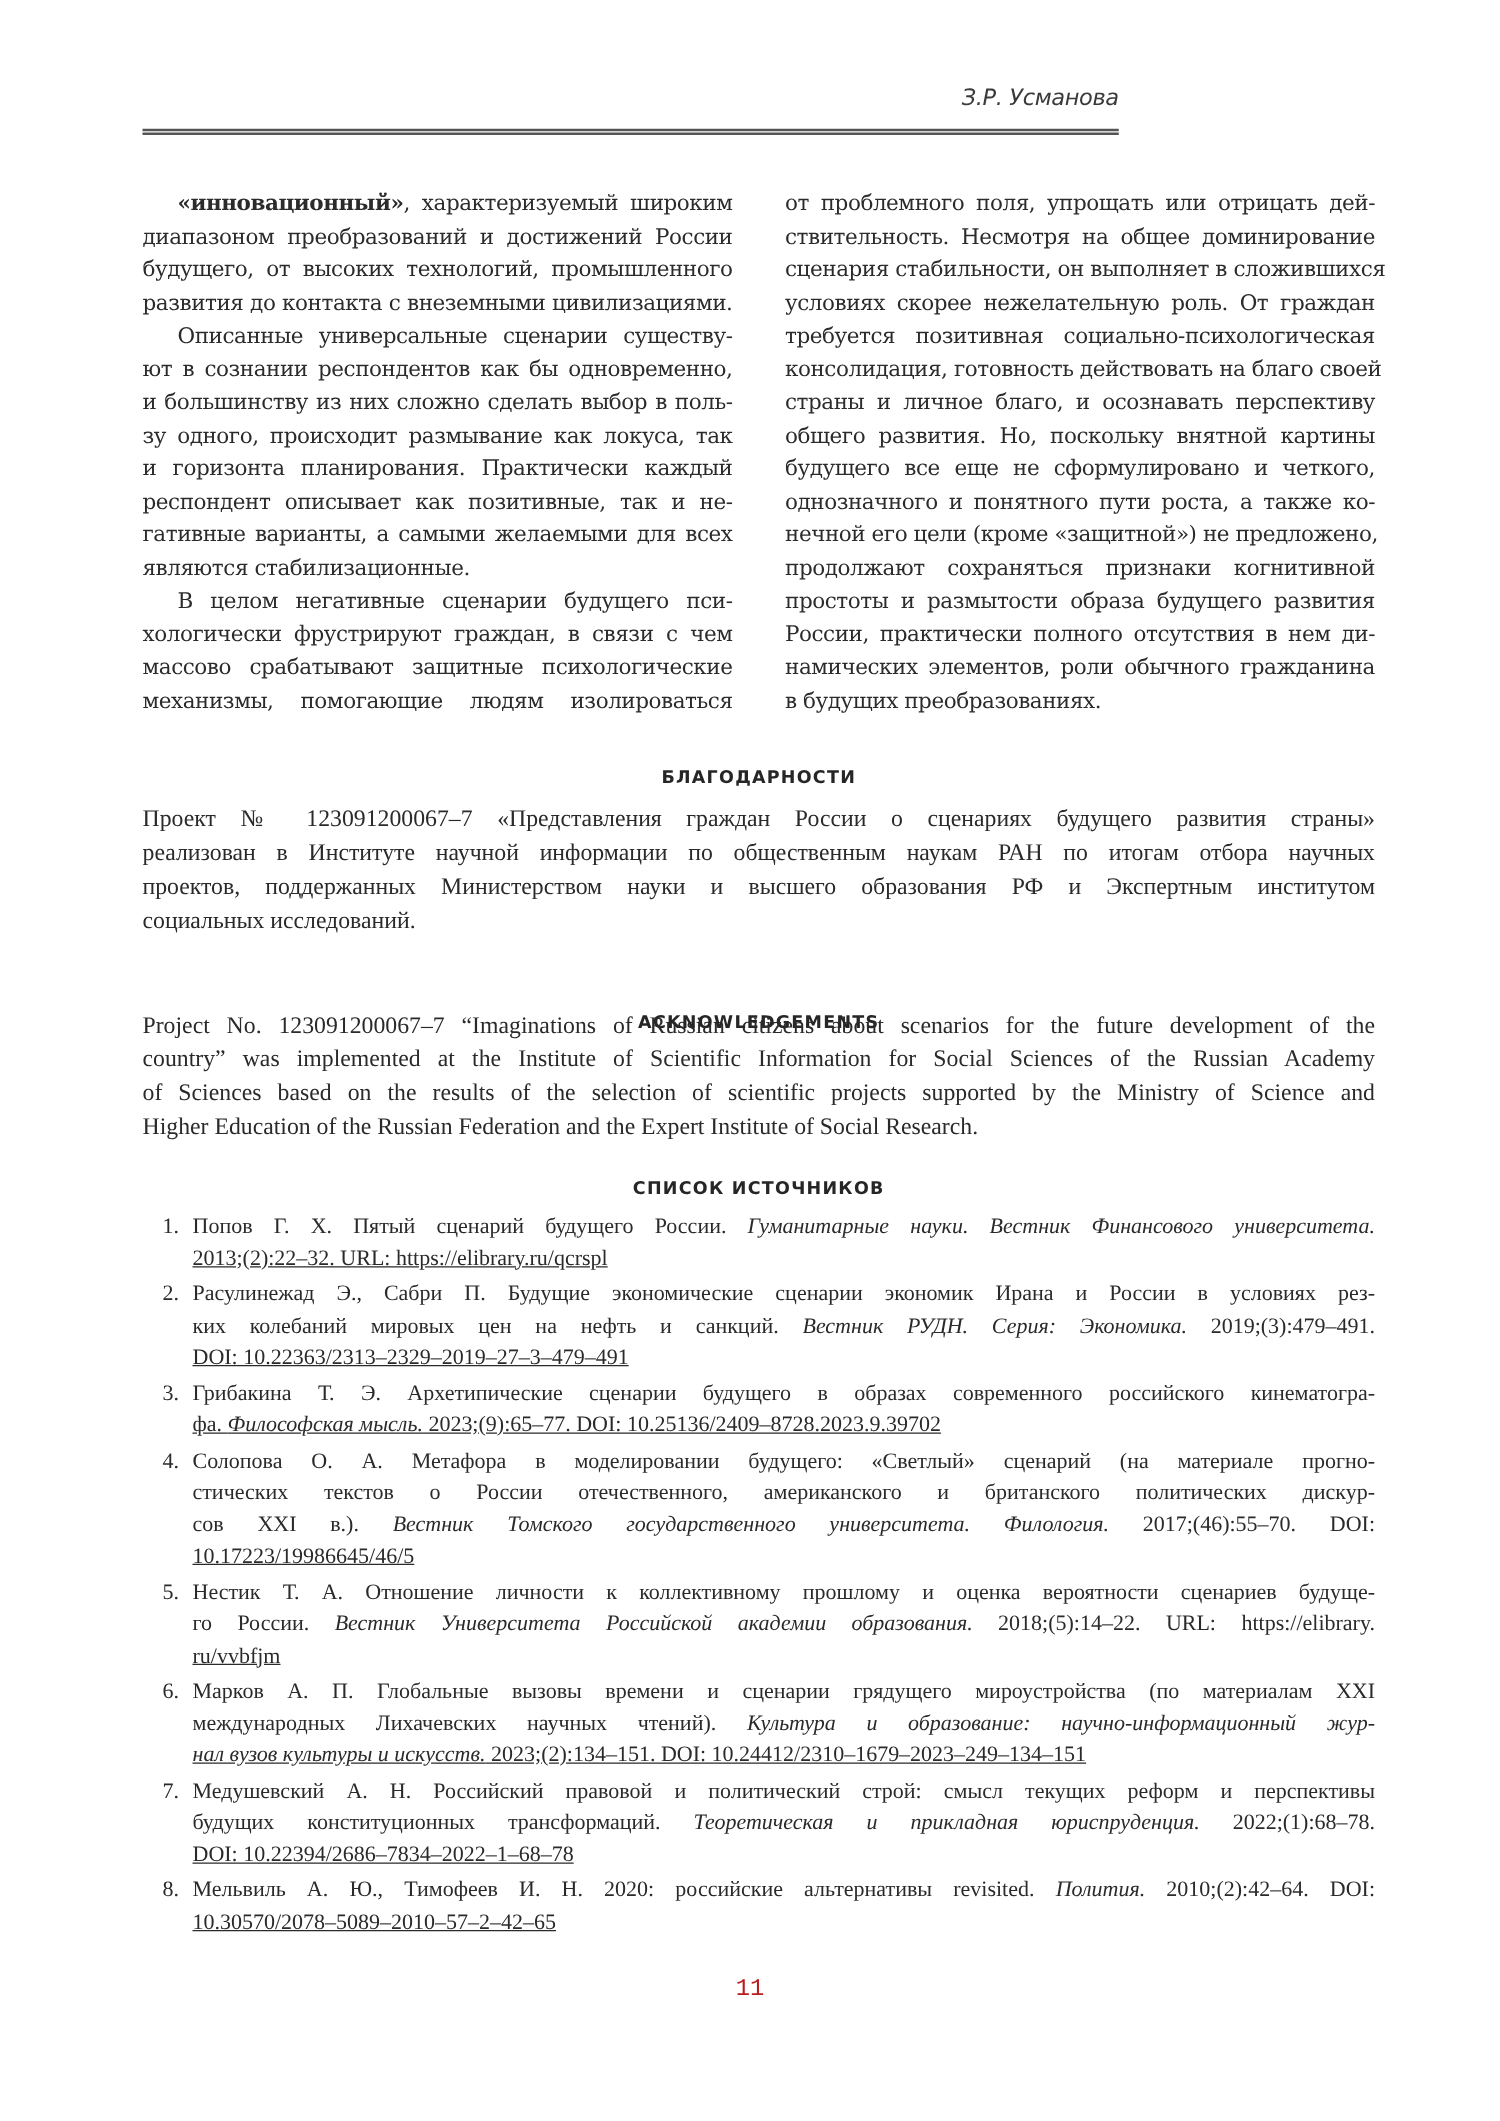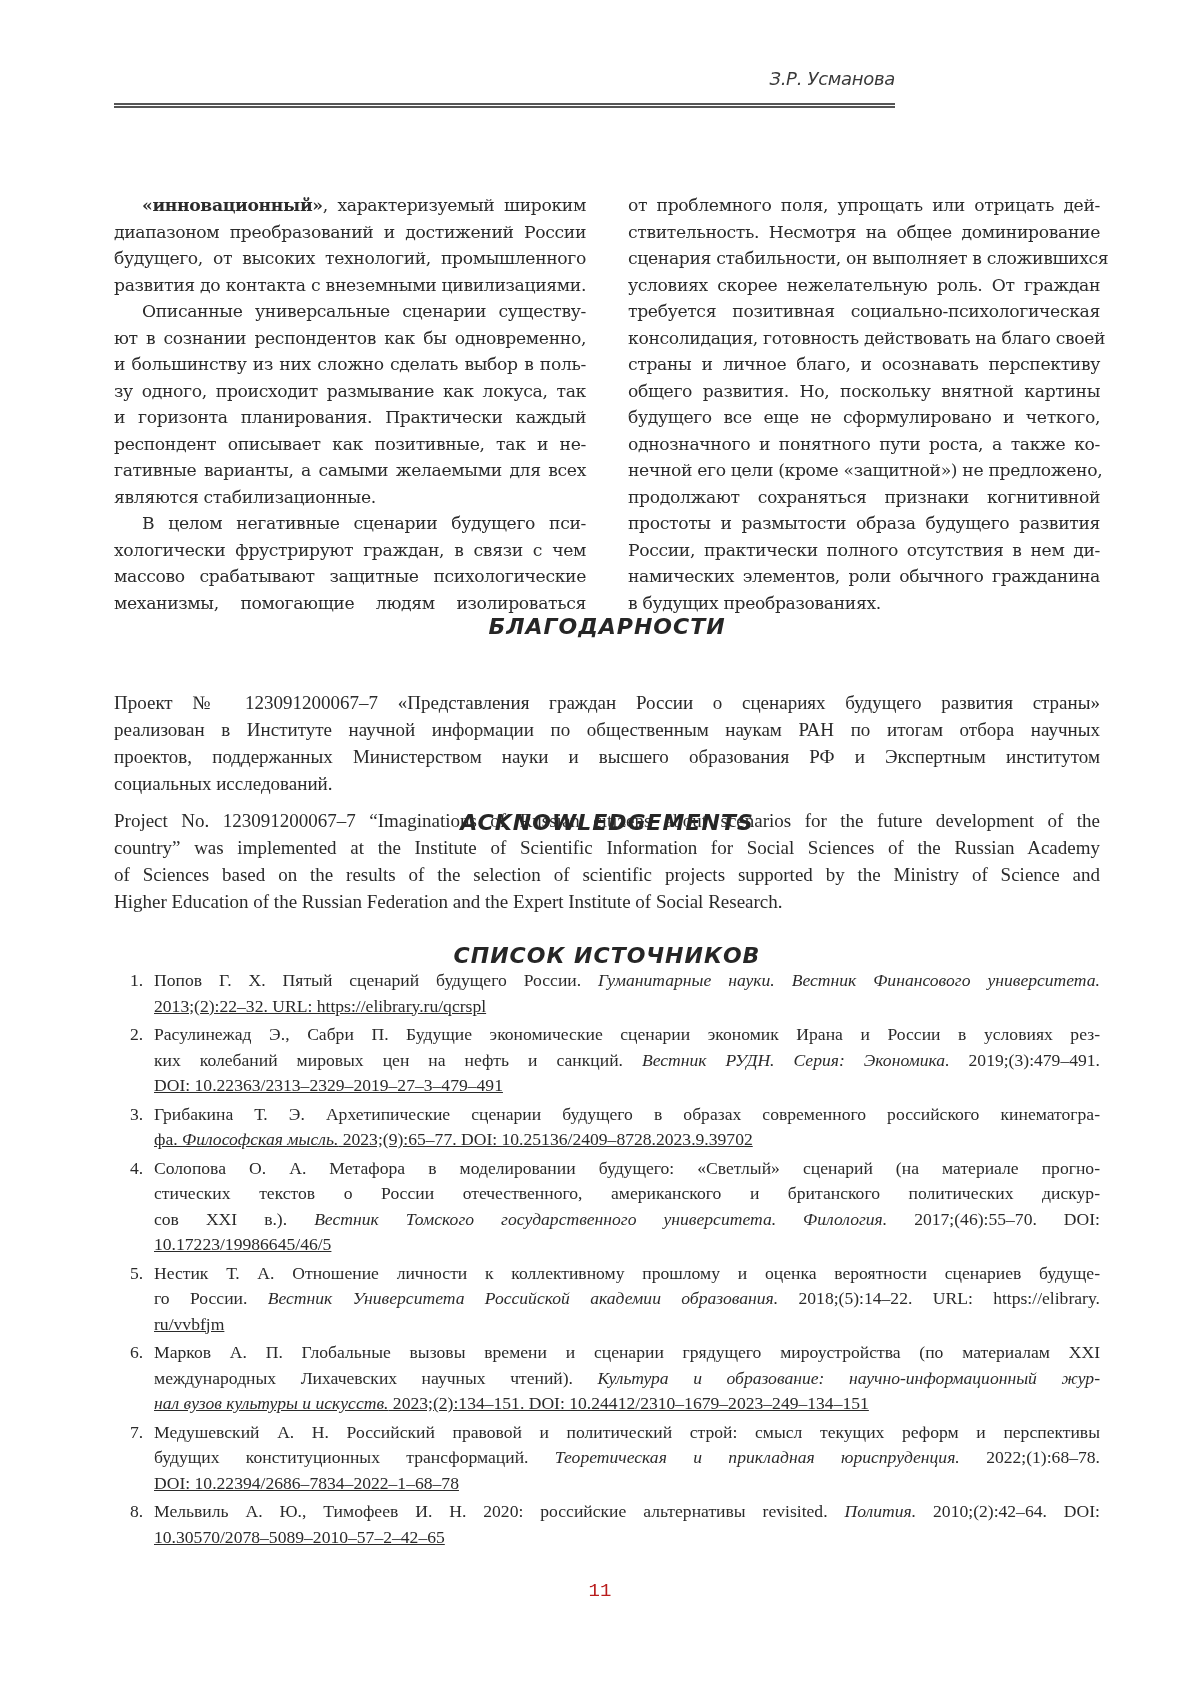--- a/index.html
+++ b/index.html
@@ -10,35 +10,35 @@
     position: absolute; right: 105px; top: 68px;
     font-family: "DejaVu Sans", sans-serif; font-style: italic;
     font-size: 18px; color: #3a3a3a; letter-spacing: -0.3px;
   }
   .head-rule {
     position: absolute; left: 114px; right: 105px; top: 103px; height: 5px;
     border-top: 2px solid #555; border-bottom: 2px solid #555;
     box-sizing: border-box;
   }
 
-  .cols { position: absolute; left: 114px; top: 150px; width: 986px; display: flex; justify-content: space-between; margin-top: 42px; }
+  .cols { position: absolute; left: 114px; top: 150px; width: 986px; display: flex; justify-content: space-between; }
   .col {
     width: 472px;
     font-family: "DejaVu Serif", serif; font-size: 17.2px; line-height: 26.5px;
     color: #2b2b2b; letter-spacing: -0.35px;
   }
   .col .line { display: block; white-space: nowrap; text-align: justify; text-align-last: justify; }
   .col .line.last { text-align-last: left; }
   .col .line.ind { padding-left: 28px; }
   .col b { font-weight: bold; }
 
   .section-title {
     position: absolute; left: 114px; width: 986px; text-align: center;
-    font-family: "DejaVu Sans", sans-serif; font-weight: bold; font-size: 22px;
-    letter-spacing: 1px; color: #262626; font-style: italic;
+    font-family: "DejaVu Sans", sans-serif; font-weight: bold; font-size: 14px;
+    letter-spacing: 1px; color: #262626;
   }
   .ack-block {
     position: absolute; left: 114px; width: 986px;
     font-family: "Liberation Serif", serif; font-size: 19px; line-height: 27px; color: #2a2a2a;
   }
   .ack-block .line { display: block; white-space: nowrap; text-align: justify; text-align-last: justify; }
   .ack-block .line.last { text-align-last: left; }
 
   .refs { position: absolute; left: 130px; top: 968px; width: 970px; margin: 0; padding: 0; list-style: none;
     font-family: "Liberation Serif", serif; font-size: 17.6px; line-height: 25.5px; color: #2a2a2a; }
@@ -94,21 +94,21 @@
       <span class="line">нечной его цели (кроме «защитной») не предложено,</span>
       <span class="line">продолжают сохраняться признаки когнитивной</span>
       <span class="line">простоты и размытости образа будущего развития</span>
       <span class="line">России, практически полного отсутствия в нем ди-</span>
       <span class="line">намических элементов, роли обычного гражданина</span>
       <span class="line last">в будущих преобразованиях.</span>
     </div>
   </div>
 
   <div class="section-title" style="top:614px;">БЛАГОДАРНОСТИ</div>
-  <div class="ack-block" style="top:642px;margin-top:47px;">
+  <div class="ack-block" style="top:642px;">
     <span class="line">Проект № 123091200067–7 «Представления граждан России о сценариях будущего развития страны»</span>
     <span class="line">реализован в Институте научной информации по общественным наукам РАН по итогам отбора научных</span>
     <span class="line">проектов, поддержанных Министерством науки и высшего образования РФ и Экспертным институтом</span>
     <span class="line last">социальных исследований.</span>
   </div>
 
   <div class="section-title" style="top:810px;">ACKNOWLEDGEMENTS</div>
   <div class="ack-block" style="top:807px;">
     <span class="line">Project No. 123091200067–7 “Imaginations of Russian citizens about scenarios for the future development of the</span>
     <span class="line">country” was implemented at the Institute of Scientific Information for Social Sciences of the Russian Academy</span>

